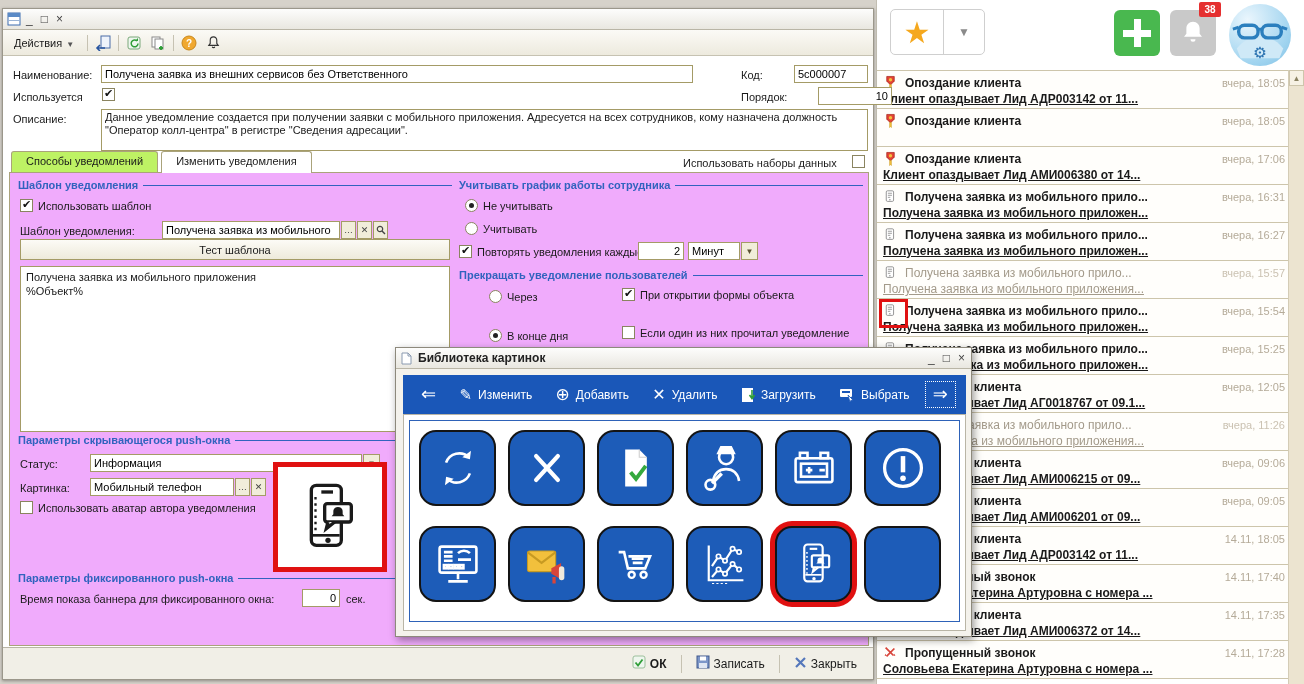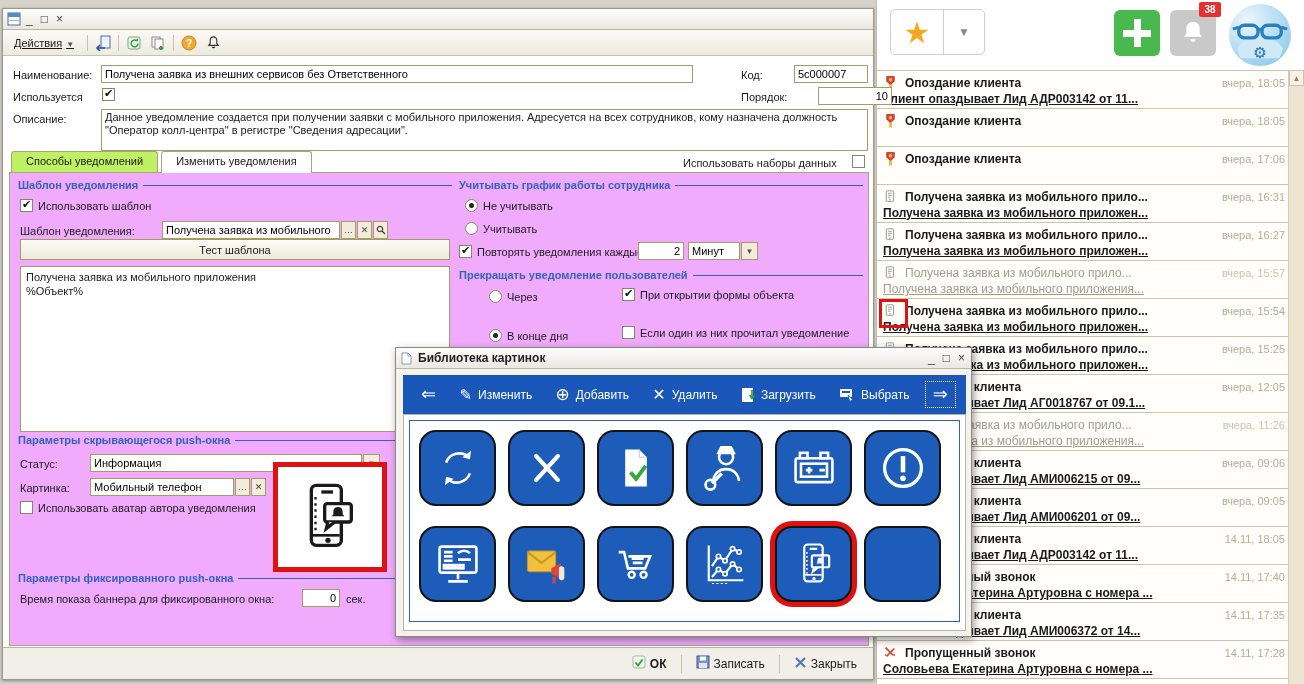--- a/index.html
+++ b/index.html
@@ -29,21 +29,21 @@
   .radio.on::after { content:""; position:absolute; left:3px; top:3px; width:5px; height:5px; border-radius:50%; background:#222; }
   .sech { position:absolute; display:flex; align-items:center; font-weight:bold; color:#3163be; }
   .sech .rule { height:1px; background:#3163be; margin-left:5px; }
   .annot { position:absolute; border:4px solid #e01111; pointer-events:none; }
 
   
   .mainwin { position:absolute; left:2px; top:8px; width:872px; height:672px; background:#fff;
     border:1px solid #9b978b; box-shadow:0 1px 3px rgba(0,0,0,.35); z-index:2; }
   .mtoolbar { position:absolute; left:0; top:21px; right:0; height:26px; background:linear-gradient(#fbfaf6,#edeade);
     border-bottom:1px solid #c6c2b2; display:flex; align-items:center; padding:0 4px; gap:6px; }
-  .actbtn { display:flex; align-items:flex-end; gap:4px; padding:2px 6px; border:1px solid transparent; cursor:pointer;text-decoration:underline; }
+  .actbtn { display:flex; align-items:flex-end; gap:4px; padding:2px 6px; border:1px solid transparent; cursor:pointer; }
   .tbi { width:18px; height:18px; display:flex; align-items:center; justify-content:center; cursor:pointer; }
   .tbsep { width:1px; height:16px; background:#c6c2b2; }
   .tabs { position:absolute; left:8px; top:142px; height:21px; display:flex; gap:3px; }
   .tab { padding:3px 14px 0; border:1px solid #aaa37b; border-bottom:none; border-radius:3px 3px 0 0;
          background:#bef264; cursor:pointer; font-size:11px; }
   .tab.active { background:#fff; font-weight:normal; position:relative; z-index:2; height:22px; }
   .panel { position:absolute; left:6px; top:163px; width:860px; height:474px; border:1px solid #aaa37b; background:#f0abfc; }
   .bigbtn { position:absolute; border:1px solid #a49b66; background:linear-gradient(#fcfbf6,#eeeadb);
             display:flex; align-items:center; justify-content:center; cursor:pointer; }
   .tmplbox { position:absolute; border:1px solid #a49b66; background:#fff; padding:3px 5px; white-space:pre-line; line-height:14px; }
@@ -157,20 +157,21 @@
         <div class="nitem">
           <div class="l1">
             <span class="nicon"><svg width="15" height="16" viewBox="0 0 16 16">
                 <path d="M4 1h8v5l-4 4-4-4z" fill="#e34234" stroke="#a82a1e" stroke-width=".8"></path>
                 <circle cx="8" cy="4.5" r="1.8" fill="#f2c03c"></circle>
                 <path d="M7 9.5h2V15l-1-1-1 1z" fill="#f2c03c" stroke="#c79a22" stroke-width=".5"></path>
               </svg></span>
             <span class="ttl">Опоздание клиента</span>
             <span class="tm">вчера, 17:06</span>
           </div>
+          <div class="lnk">Клиент опаздывает Лид АМИ006380 от 14...</div>
         </div>
         <div class="nitem">
           <div class="l1">
             <span class="nicon"><svg width="13" height="15" viewBox="0 0 16 16">
                 <rect x="4" y="1" width="9" height="13" rx="1.5" fill="#fff" stroke="#8a8a8a" stroke-width="1.1"></rect>
                 <line x1="6" y1="4" x2="11" y2="4" stroke="#8a8a8a"></line>
                 <line x1="6" y1="6.5" x2="11" y2="6.5" stroke="#8a8a8a"></line>
                 <line x1="6" y1="9" x2="9" y2="9" stroke="#8a8a8a"></line>
                 <circle cx="8.5" cy="12" r=".9" fill="#8a8a8a"></circle>
               </svg></span>

